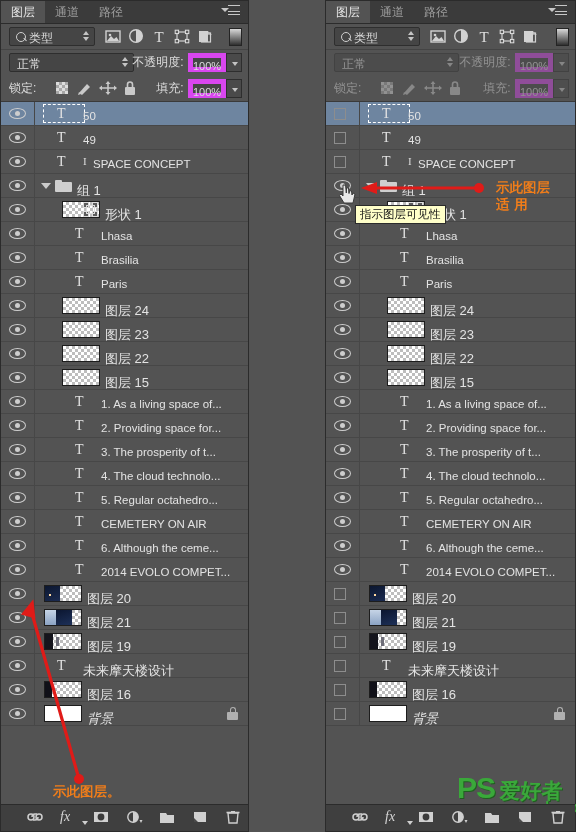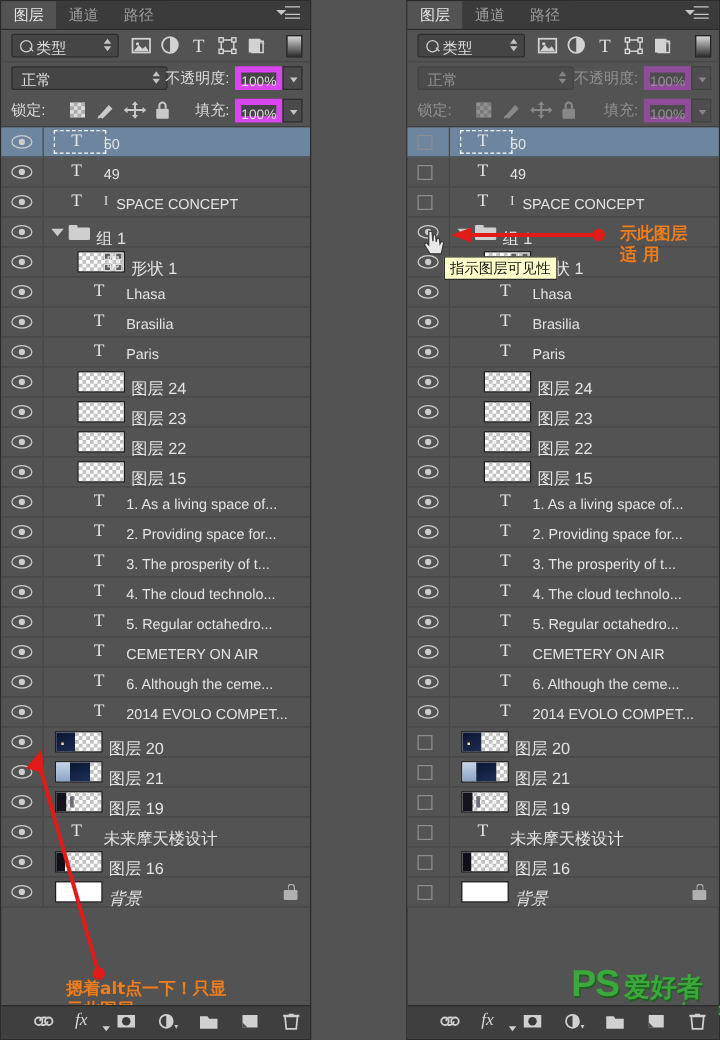--- a/index.html
+++ b/index.html
@@ -531,21 +531,20 @@
       </div>
 
     <svg class="arrow" style="left:0;top:580;width:0;height:0;" width="0" height="0"></svg>
     <svg style="position:absolute;left:0;top:590px;width:110px;height:200px;pointer-events:none;">
       <line x1="78" y1="188" x2="30" y2="19" stroke="#e01b18" stroke-width="3.2"></line>
       <polygon points="30,8 37,26 22,26" fill="#e01b18" transform="rotate(15 30 17)"></polygon>
       <circle cx="78" cy="188" r="5" fill="#e01b18"></circle>
     </svg>
 
     <div class="anno" style="left:52px;top:782px;width:190px;">
-      <div>摁着alt点一下！只显</div>
       <div>示此图层。</div>
     </div>
 
     <div class="btmbar">
       <span class="bicons">
         <span class="bi">
           <svg width="20" height="16" viewBox="0 0 20 16">
               <path d="M7 8 a3 3 0 0 1 3-3 h2" stroke="#cfcfcf" stroke-width="1.5" fill="none"></path>
               <path d="M13 8 a3 3 0 0 1-3 3 h-2" stroke="#cfcfcf" stroke-width="1.5" fill="none"></path>
               <rect x="3" y="5" width="6" height="6" rx="3" fill="none" stroke="#cfcfcf" stroke-width="1.5"></rect>

